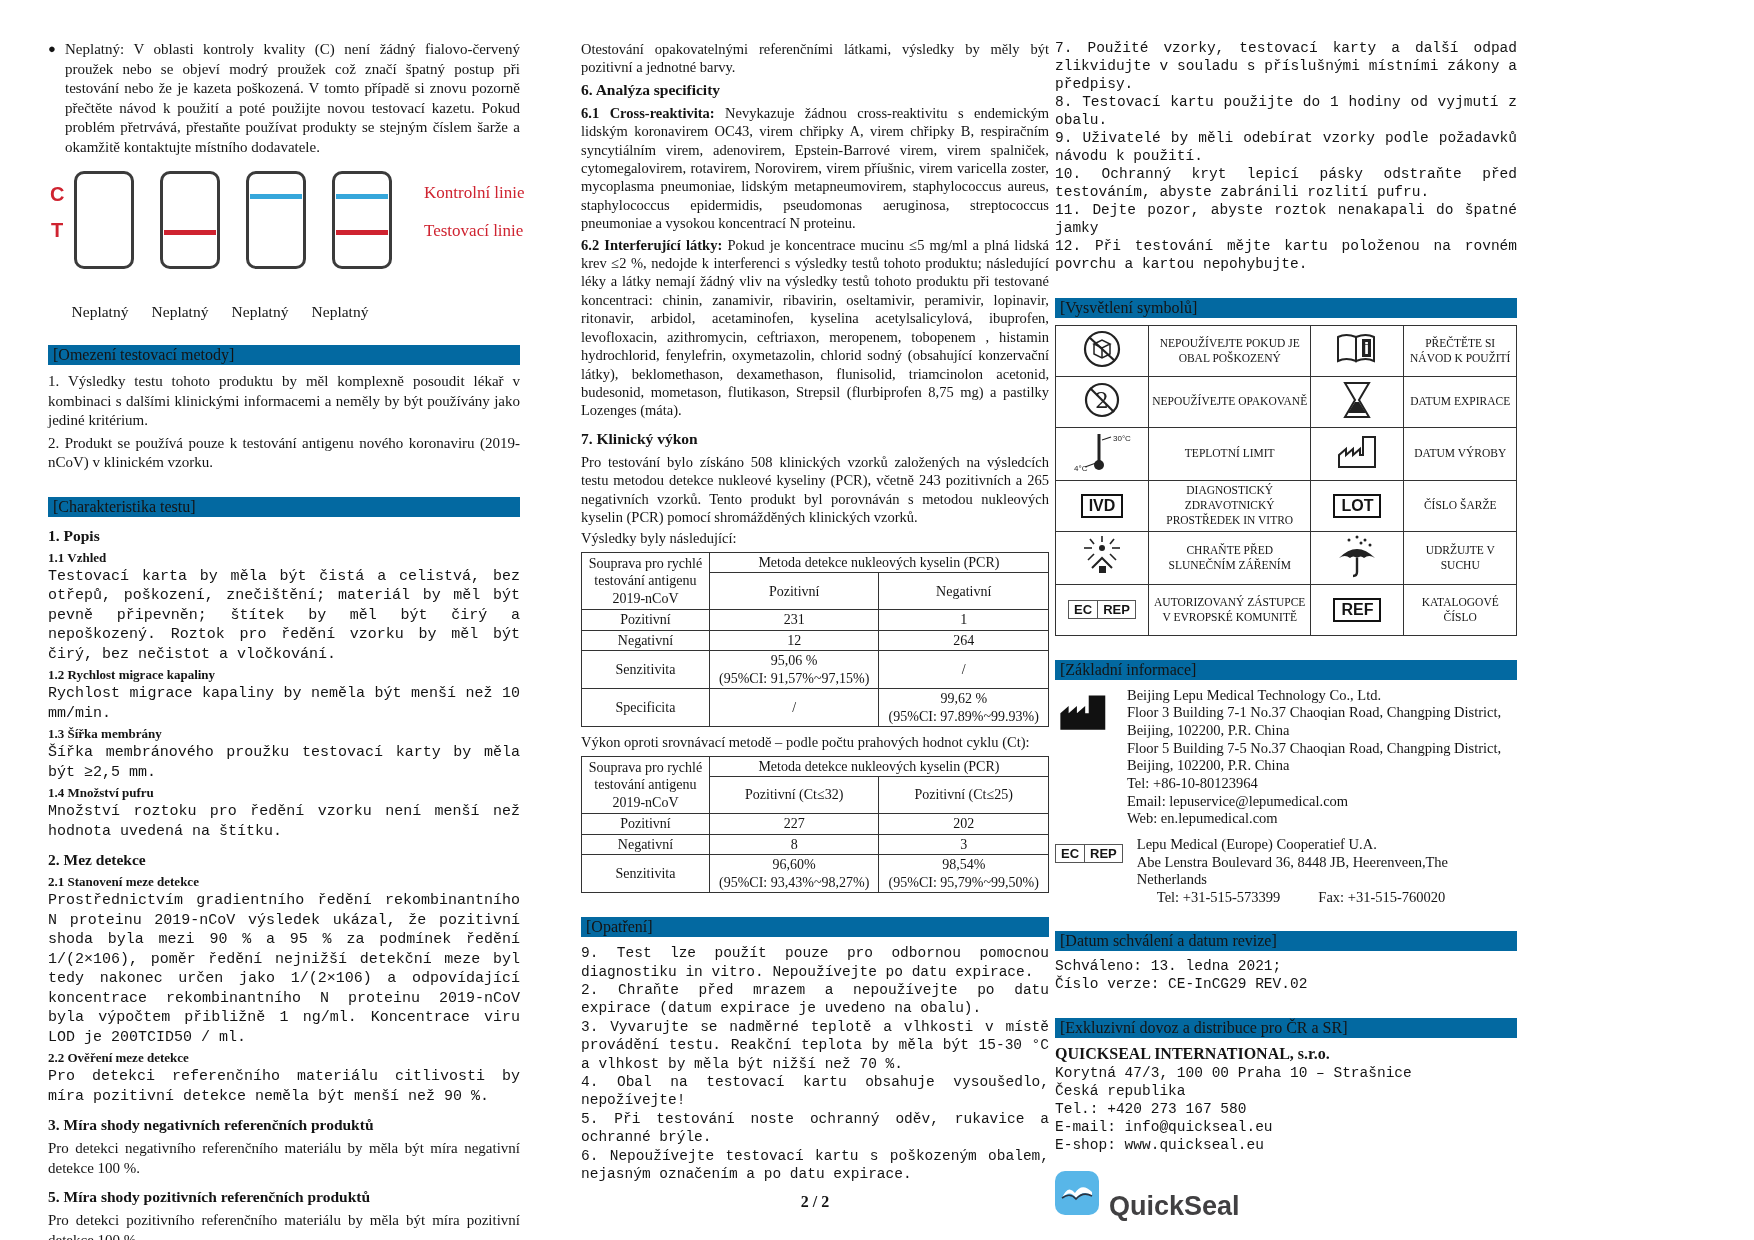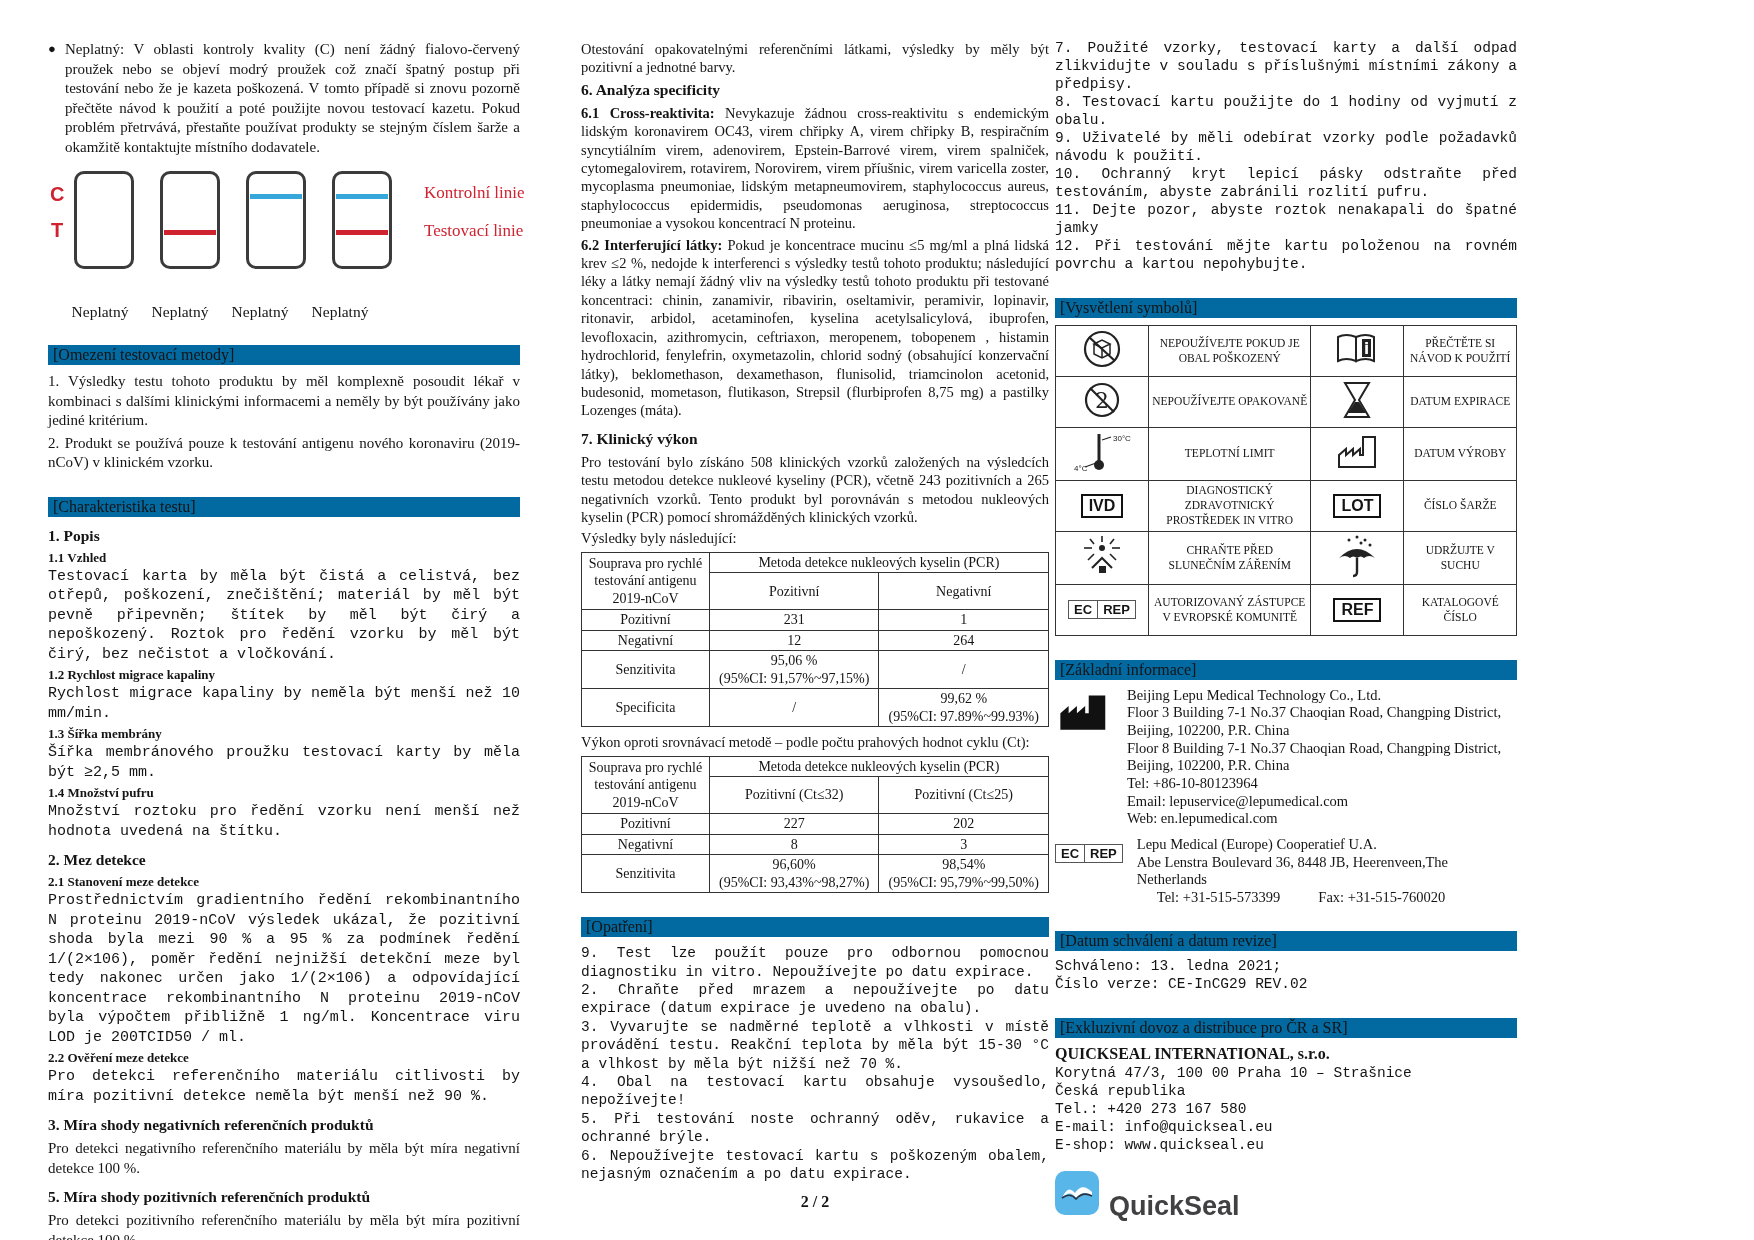--- a/index.html
+++ b/index.html
@@ -353,21 +353,21 @@
     <div class="infoblock">
       <div class="infoicon">
         <svg width="52" height="42" viewBox="0 0 44 34">
             <path d="M2,32 V18 L9,12 V18 L16,12 V18 L23,12 V18 H26 V3 H40 V32 Z" fill="#111"></path>
           </svg>
       </div>
       <div class="infolines">
         <div>Beijing Lepu Medical Technology Co., Ltd.</div>
         <div>Floor 3 Building 7-1 No.37 Chaoqian Road, Changping District,</div>
         <div>Beijing, 102200, P.R. China</div>
-        <div>Floor 8 Building 7-1 No.37 Chaoqian Road, Changping District,</div>
+        <div>Floor 5 Building 7-5 No.37 Chaoqian Road, Changping District,</div>
         <div>Beijing, 102200, P.R. China</div>
         <div>Tel: +86-10-80123964</div>
         <div>Email: lepuservice@lepumedical.com</div>
         <div>Web: en.lepumedical.com</div>
       </div>
     </div>
 
     <div class="infoblock">
       <div class="infoicon" style="padding-top:8px">
         <span class="ecrep">

